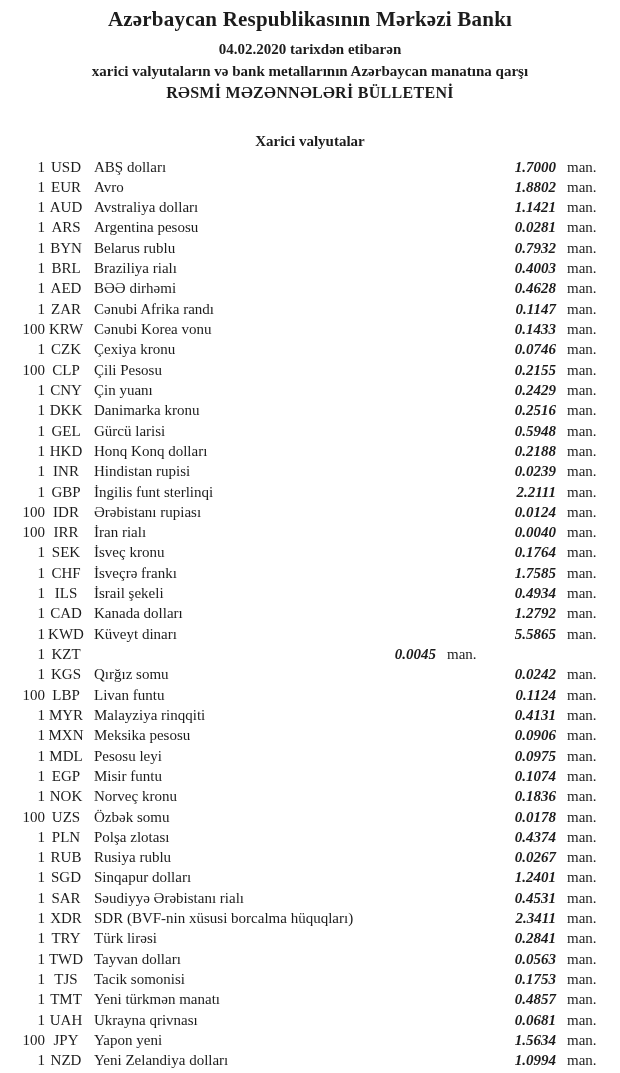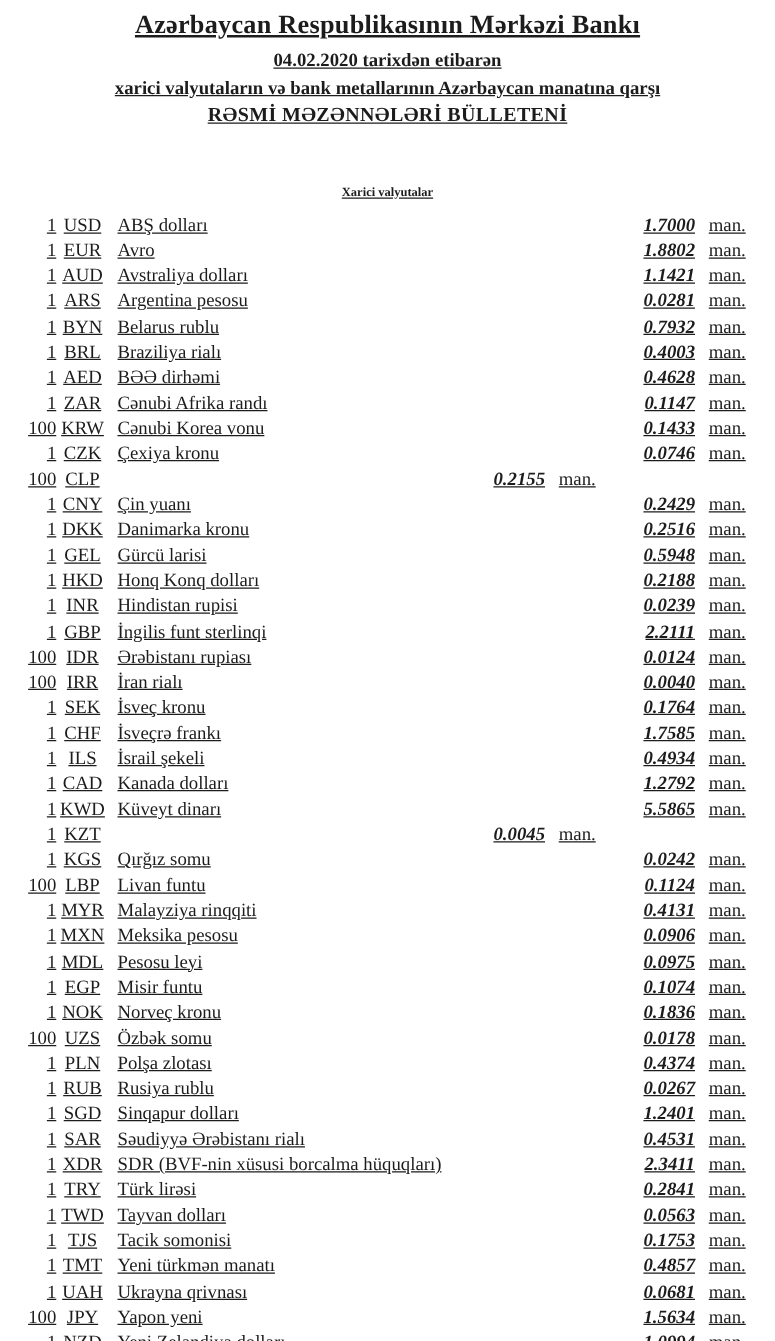--- a/index.html
+++ b/index.html
@@ -4,45 +4,45 @@
 <style>
   * { margin: 0; padding: 0; box-sizing: border-box; }
   html, body { background: #ffffff; }
   body {
     width: 620px;
     height: 1073px;
     font-family: "Liberation Serif", "DejaVu Serif", serif;
     color: #1c1c1c;
     overflow: hidden;
   }
-  .page { width: 620px; height: 1073px; background: #ffffff; text-decoration: underline; }
+  .page { width: 620px; height: 1073px; background: #ffffff; }
 
   .header { text-align: center; padding-top: 7px; }
   .bank-title {
     font-size: 21px;
     line-height: 25px;
     font-weight: bold;
     margin-bottom: 7px;
     letter-spacing: 0.2px;
   }
   .hline {
     font-size: 15px;
     line-height: 21.5px;
     font-weight: bold;
   }
   .bulletin-title {
     font-size: 16px;
     letter-spacing: 0.3px;
   }
 
   .section-title {
-    margin-top: 41px;
+    margin-top: 27px;
     text-align: center;
     font-weight: bold;
-    font-size: 10px;
+    font-size: 15px;
     line-height: 20px;
   }
 
   .rates { margin-top: 6px; }
   .rate-row {
     display: grid;
     grid-template-columns: 45px 42px 1fr 120px 64px;
     height: 20.32px;
     line-height: 20.32px;
     font-size: 15px;
@@ -145,20 +145,21 @@
       <span class="qty">1</span>
       <span class="code">CZK</span>
       <span class="name">Çexiya kronu</span>
       <span class="rate">0.0746</span>
       <span class="unit">man.</span>
     </div>
 
     <div class="rate-row">
       <span class="qty">100</span>
       <span class="code">CLP</span>
+      <span class="name">Çili Pesosu</span>
       <span class="rate">0.2155</span>
       <span class="unit">man.</span>
     </div>
 
     <div class="rate-row">
       <span class="qty">1</span>
       <span class="code">CNY</span>
       <span class="name">Çin yuanı</span>
       <span class="rate">0.2429</span>
       <span class="unit">man.</span>

